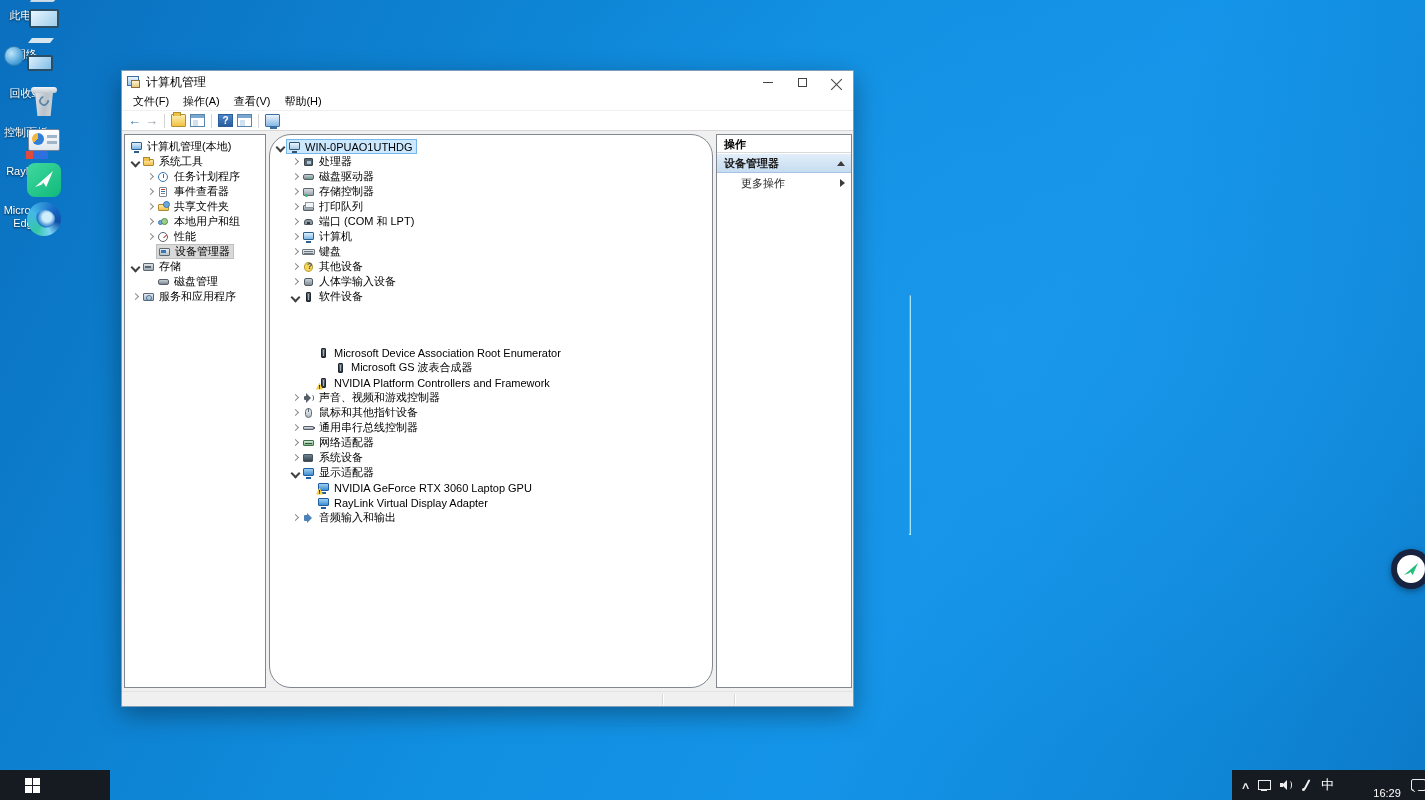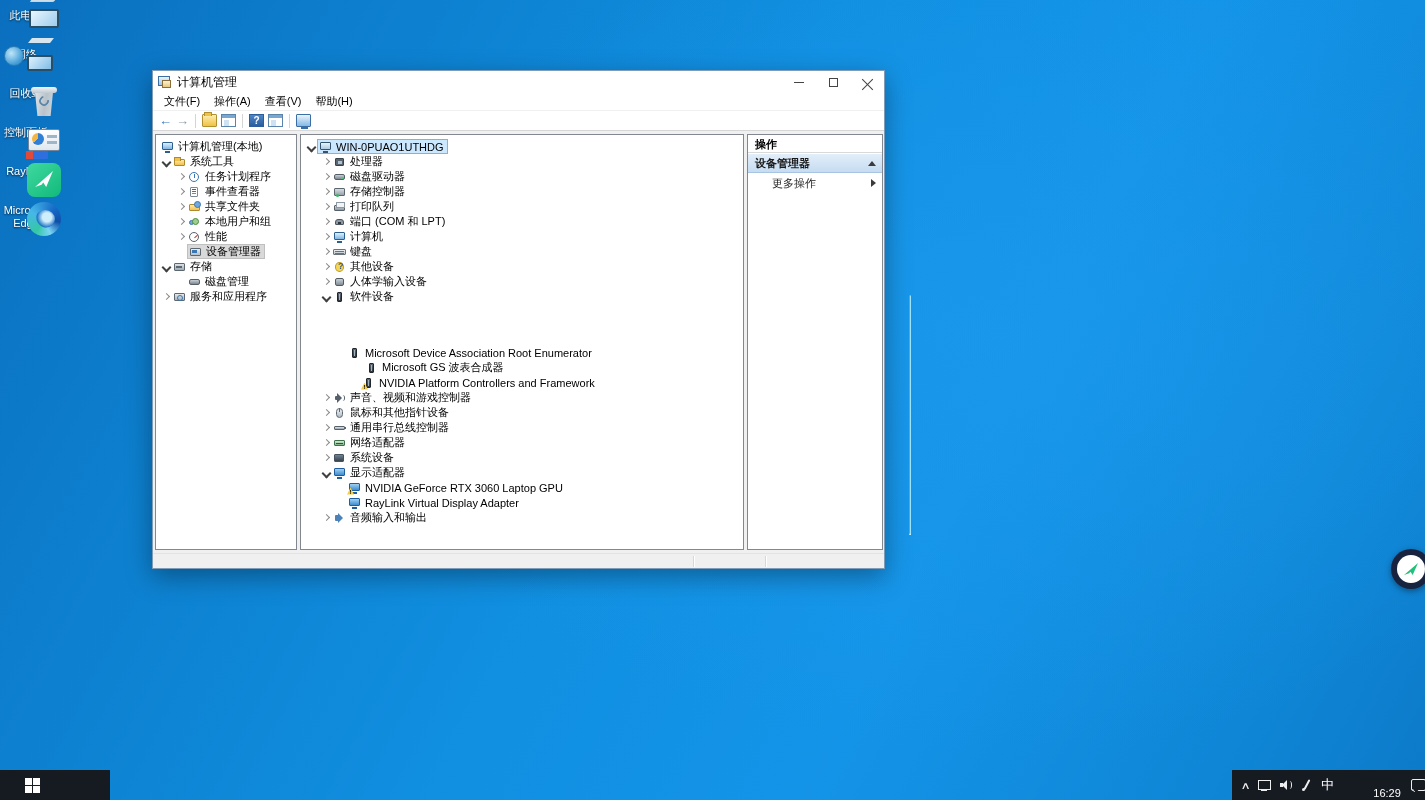--- a/index.html
+++ b/index.html
@@ -55,21 +55,21 @@
   .a-ray .badge { position:absolute; left:0; bottom:3px; width:22px; height:8px; background:#2e6fe0; border-radius:1px; }
   .a-ray .badge::before { content:""; position:absolute; left:0; top:0; width:7px; height:8px; background:#e04a3a; }
   
   .a-edge .ball { position:absolute; left:1px; top:1px; width:34px; height:34px; border-radius:50%;
                   background:conic-gradient(from 210deg, #35c7a5, #46b8e8 25%, #1668c6 55%, #0f4fa8 70%, #7bd5f5 85%, #35c7a5);
   }
   .a-edge .swirl { position:absolute; left:9px; top:9px; width:20px; height:18px; border-radius:50%;
                    background:radial-gradient(circle at 60% 40%, #cfeefb 0 28%, rgba(22,104,198,.85) 62%, rgba(22,104,198,0) 70%); }
 
   
-  .win { position:absolute; left:152px; top:70px; width:733px; height:499px; background:#f0f0f0;
+  .win { position:absolute; left:121px; top:70px; width:733px; height:637px; background:#f0f0f0;
          border:1px solid #7f9db9; box-shadow:0 8px 24px rgba(0,0,0,.35); }
   .titlebar { height:22px; background:#fff; display:flex; align-items:center; padding-left:5px; position:relative; }
   .title-ic { width:14px; height:13px; position:relative; margin-right:5px; }
   .title-ic .m1{ position:absolute; left:0; top:0; width:12px; height:10px; border:1px solid #3a6ea5; background:linear-gradient(#eaf4fd,#9cc5ea);}
   .title-ic .m2{ position:absolute; left:4px; top:4px; width:9px; height:8px; border:1px solid #8a6d3b; background:linear-gradient(#fdf3d8,#e8c97a);}
   .titletext { font-size:12px; color:#000; }
   .winctl { position:absolute; right:0; top:0; height:22px; display:flex; }
   .wbtn { width:34px; height:22px; display:flex; align-items:center; justify-content:center; }
   .glyph-min { width:10px; height:1px; background:#444; }
   .glyph-max { width:9px; height:9px; border:1px solid #444; }
@@ -89,21 +89,21 @@
   .tbi-console { border:1px solid #5b84ad; background:#fff; }
   .tbi-console::before { content:""; position:absolute; left:0; top:0; right:0; height:3px; background:#7aa7cf; }
   .tbi-console::after { content:""; position:absolute; left:2px; top:5px; width:5px; height:6px; background:#cfe2f2; }
   .tbi-help { border:1px solid #2c5d9e; background:linear-gradient(#4d86c8,#2a5d9e); color:#fff; font-size:10px; font-weight:bold; text-align:center; line-height:12px; }
   .tbi-monitor { border:1px solid #3a6ea5; background:linear-gradient(#eaf4fd,#86b9e4); border-radius:1px; }
   .tbi-monitor::after { content:""; position:absolute; left:4px; bottom:-3px; width:7px; height:2px; background:#3a6ea5; }
 
   .content { position:absolute; top:60px; bottom:15px; left:0; right:0; }
   .pane { position:absolute; top:3px; bottom:3px; background:#fff; border:1px solid #828790; overflow:hidden; }
   .pane-left   { left:2px;  width:142px; }
-  .pane-mid    { left:147px; width:444px; }
+  .pane-mid    { left:147px; width:444px;border-radius:22px; }
   .pane-right  { left:594px; width:136px; }
 
   .tree { padding-top:4px; }
   .trow { height:15px; display:flex; align-items:center; white-space:nowrap; }
   .chev { width:12px; flex:none; position:relative; height:12px; }
   .chev.hidden { width:0; }
   .chev.closed::before { content:""; position:absolute; left:4px; top:3px; width:4px; height:4px;
         border-right:1px solid #8a8a8a; border-top:1px solid #8a8a8a; transform:rotate(45deg); }
   .chev.open::before { content:""; position:absolute; left:3px; top:3px; width:5px; height:5px;
         border-right:2px solid #404040; border-bottom:2px solid #404040; transform:rotate(45deg); }
@@ -496,21 +496,21 @@
           </div>
           <div class="trow" style="padding-left: 34px; margin-left: 17px;">
             <span class="chev none"></span>
             <span class="twrap">
               <span class="ic i-software">
                 <span class="box"></span>
               </span>
               <span class="tlabel">Microsoft GS 波表合成器</span>
             </span>
           </div>
-          <div class="trow" style="padding-left: 24px; gap: 24px;">
+          <div class="trow" style="padding-left: 34px;">
             <span class="chev none"></span>
             <span class="twrap">
               <span class="ic i-software warn">
                 <span class="box"></span>
               </span>
               <span class="tlabel">NVIDIA Platform Controllers and Framework</span>
             </span>
           </div>
           <div class="trow" style="padding-left: 19px;">
             <span class="chev closed"></span>

